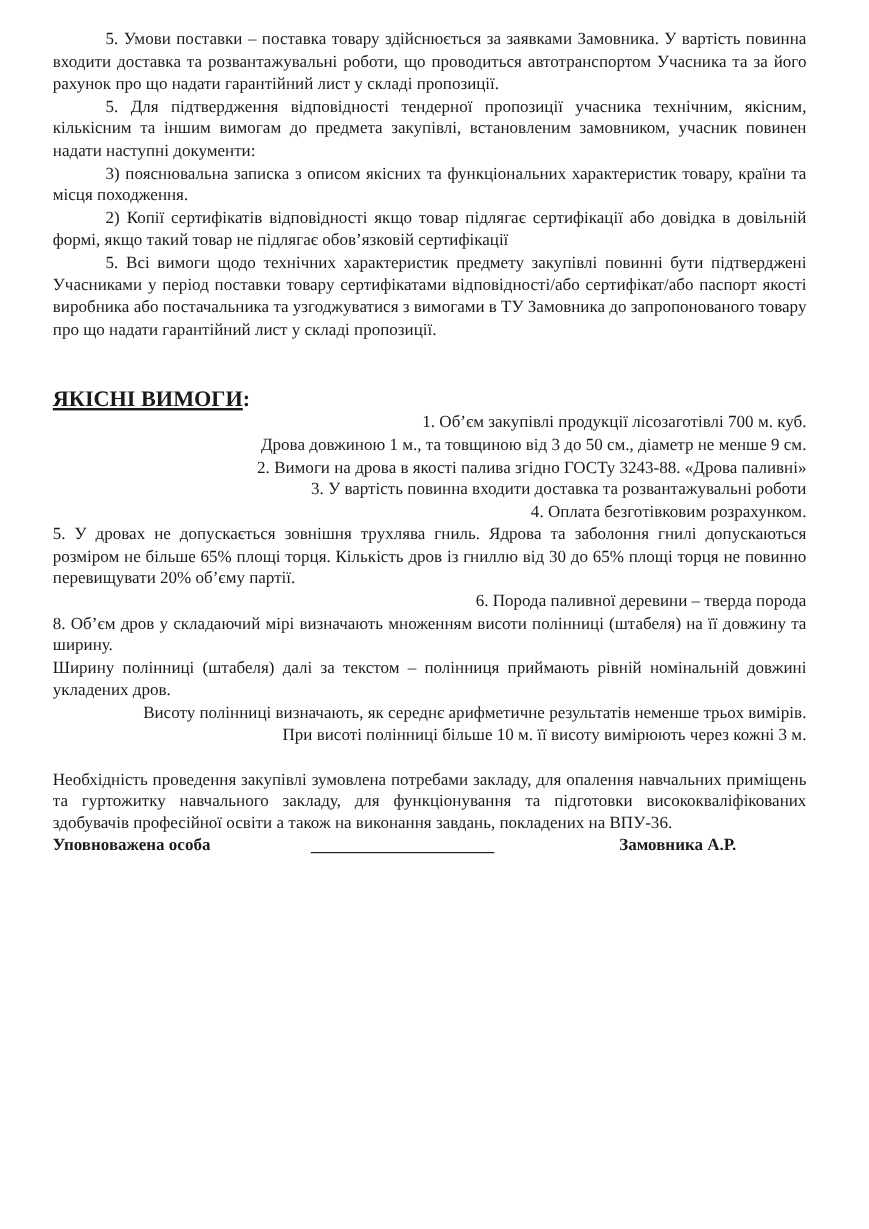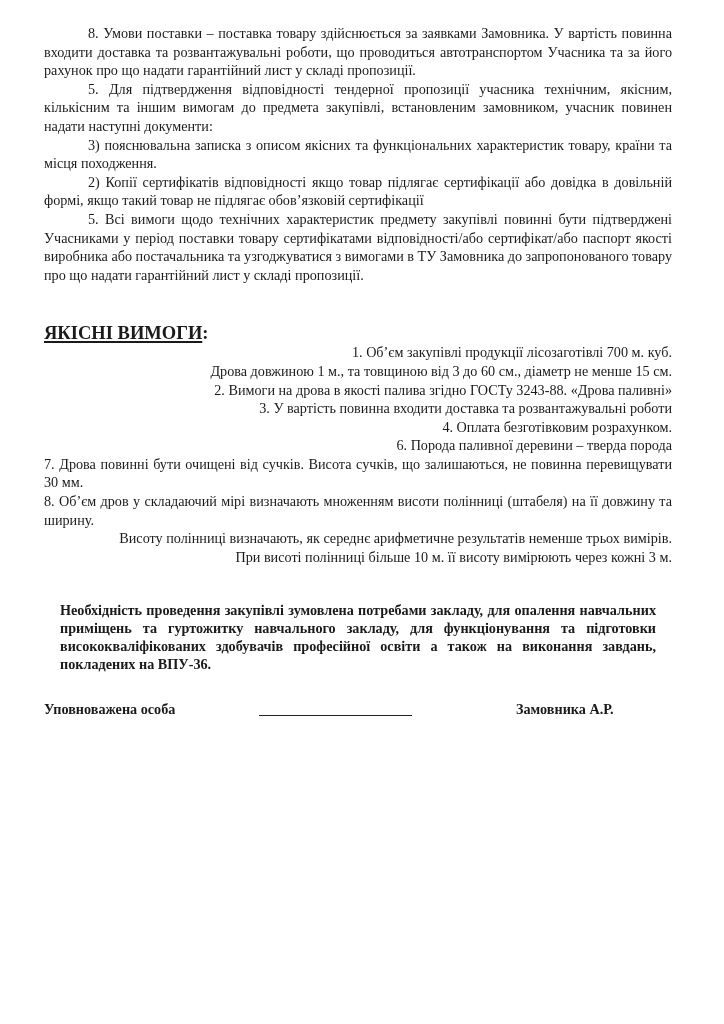--- a/index.html
+++ b/index.html
@@ -47,28 +47,26 @@
       margin: 0;
       text-align: justify;
     }
     .left {
       text-align: right;
     }
     .gap {
       height: 19px;
     }
     .justify-para {
-      margin: 16px;
+      margin: 0;
       text-align: justify;
       line-height: 18px;
-      font-weight: bold;
     }
     .sig {
       position: relative;
-      margin-top: 27px;
       height: 20px;
       font-weight: bold;
       font-size: 14.2px;
     }
     .sig-title {
       position: absolute;
       left: 0;
       top: 0;
     }
     .sig-line {
@@ -82,36 +80,37 @@
       position: absolute;
       left: 472px;
       top: 0;
     }
   </style>
 </head>
 <body>
 
 <div class="page">
 
-  <p class="p indent">8. Умови поставки – поставка товару здійснюється за заявками Замовника. У вартість повинна входити доставка та розвантажувальні роботи, що проводиться автотранспортом Учасника та за його рахунок про що надати гарантійний лист у складі пропозиції.</p>
+  <p class="p indent">5. Умови поставки – поставка товару здійснюється за заявками Замовника. У вартість повинна входити доставка та розвантажувальні роботи, що проводиться автотранспортом Учасника та за його рахунок про що надати гарантійний лист у складі пропозиції.</p>
   <p class="p indent">5. Для підтвердження відповідності тендерної пропозиції учасника технічним, якісним, кількісним та іншим вимогам до предмета закупівлі, встановленим замовником, учасник повинен надати наступні документи:</p>
   <p class="p indent">3) пояснювальна записка з описом якісних та функціональних характеристик товару, країни та місця походження.</p>
   <p class="p indent">2) Копії сертифікатів відповідності якщо товар підлягає сертифікації або довідка в довільній формі, якщо такий товар не підлягає обов’язковій сертифікації</p>
   <p class="p indent">5. Всі вимоги щодо технічних характеристик предмету закупівлі повинні бути підтверджені Учасниками у період поставки товару сертифікатами відповідності/або сертифікат/або паспорт якості виробника або постачальника та узгоджуватися з вимогами в ТУ Замовника до запропонованого товару про що надати гарантійний лист у складі пропозиції.</p>
 
   <h2 class="heading"><span class="u">ЯКІСНІ ВИМОГИ</span><span>:</span></h2>
 
   <p class="q left">1. Об’єм закупівлі продукції  лісозаготівлі 700 м. куб.</p>
-  <p class="q left">Дрова  довжиною  1 м.,  та  товщиною  від  3  до  60 см., діаметр не менше 15 см.</p>
+  <p class="q left">Дрова  довжиною  1 м.,  та  товщиною  від  3  до  50 см., діаметр не менше 9 см.</p>
   <p class="q left">2. Вимоги  на  дрова  в  якості  палива  згідно ГОСТу 3243-88. «Дрова паливні»</p>
   <p class="q left">3. У вартість повинна  входити  доставка  та  розвантажувальні  роботи</p>
   <p class="q left">4. Оплата  безготівковим  розрахунком.</p>
+  <p class="q">5. У дровах не допускається зовнішня трухлява гниль. Ядрова та заболоння гнилі допускаються розміром не більше 65% площі торця. Кількість  дров із  гниллю  від 30 до 65% площі торця не повинно перевищувати 20% об’єму  партії.</p>
   <p class="q left">6. Порода паливної деревини – тверда порода</p>
-  <p class="q">7. Дрова повинні бути очищені від сучків. Висота сучків, що залишаються, не повинна перевищувати 30 мм.</p>
   <p class="q">8. Об’єм  дров у складаючий мірі визначають множенням  висоти  полінниці (штабеля) на її довжину та ширину.</p>
+  <p class="q">Ширину  полінниці (штабеля) далі за текстом – полінниця  приймають рівній номінальній довжині укладених дров.</p>
   <p class="q left">Висоту полінниці визначають, як середнє арифметичне результатів неменше трьох вимірів.</p>
   <p class="q left">При висоті  полінниці  більше 10 м. її  висоту вимірюють  через  кожні  3 м.</p>
 
   <div class="gap"></div>
 
   <p class="justify-para">Необхідність проведення закупівлі зумовлена потребами закладу, для опалення навчальних приміщень та гуртожитку навчального закладу, для функціонування та  підготовки висококваліфікованих здобувачів професійної освіти  а також на виконання завдань, покладених на ВПУ-36.</p>
 
   <div class="sig">
     <span class="sig-title">Уповноважена особа</span>
     <span class="sig-line"></span>

